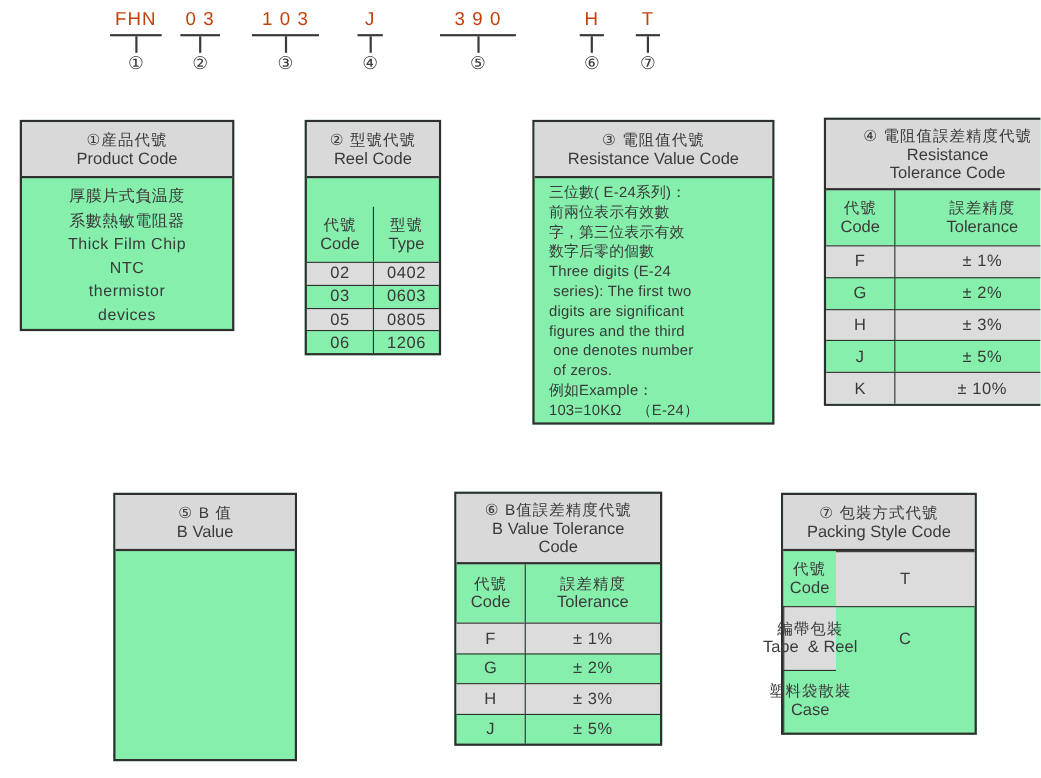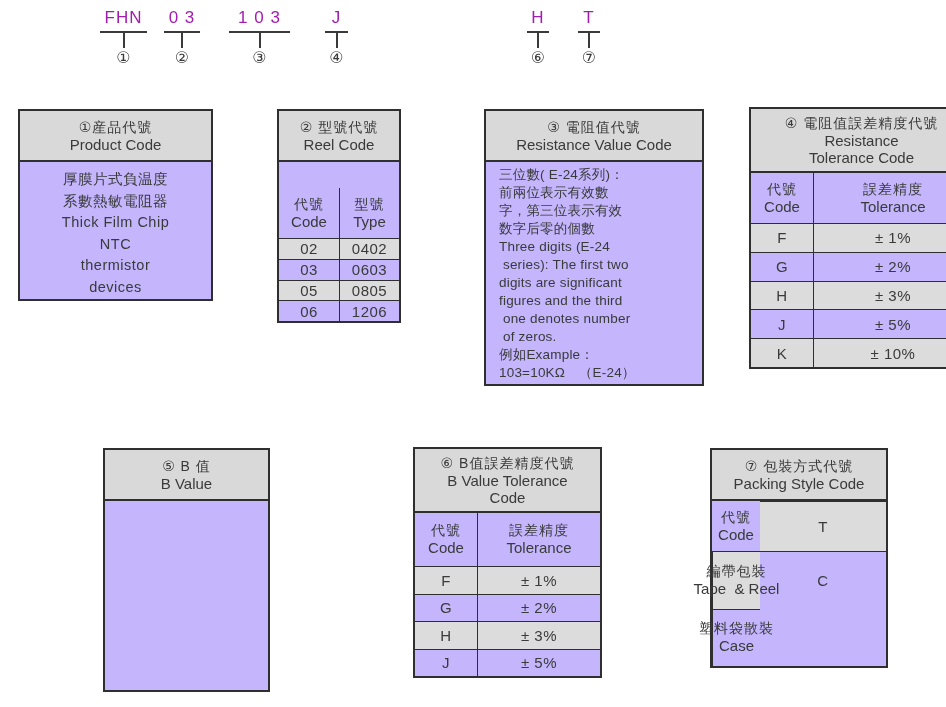--- a/index.html
+++ b/index.html
@@ -14,38 +14,38 @@
   }
 
   
   .pn-seg {
     position:absolute; top:8px;
     display:flex; flex-direction:column; align-items:center;
   }
   .pn-label {
     width:100%; text-align:center;
     font-size:17px; line-height:20px; letter-spacing:1px;
-    color:#a21caf;
+    color:#c2410c;
     border-bottom:2px solid #3a3a3a;
     padding-bottom:3px;
     white-space:pre;
   }
   .pn-tick { width:2px; height:15px; background:#3a3a3a; }
   .pn-marker {
     margin-top:1px;
     font-size:16px; line-height:17px;
     font-family:"DejaVu Sans",sans-serif;
     color:#3a3a3a;
   }
 
   
   .codebox {
     position:absolute;
     border:2px solid #2f2f2f;
-    background:#c4b5fd;
+    background:#86efac;
     display:flex; flex-direction:column;
   }
   .box-header {
     flex:0 0 auto;
     background:#d9d9d9;
     border-bottom:2px solid #2f2f2f;
     display:flex; flex-direction:column; justify-content:center; align-items:center;
     text-align:center;
     padding:7px 2px;
   }
@@ -106,20 +106,25 @@
   </div>
   <div class="pn-seg" style="left:229px;width:61px;">
     <div class="pn-label">1 0 3</div>
     <div class="pn-tick"></div>
     <div class="pn-marker">③</div>
   </div>
   <div class="pn-seg" style="left:325px;width:23px;">
     <div class="pn-label">J</div>
     <div class="pn-tick"></div>
     <div class="pn-marker">④</div>
+  </div>
+  <div class="pn-seg" style="left:400px;width:69px;">
+    <div class="pn-label">3 9 0</div>
+    <div class="pn-tick"></div>
+    <div class="pn-marker">⑤</div>
   </div>
   <div class="pn-seg" style="left:527px;width:22px;">
     <div class="pn-label">H</div>
     <div class="pn-tick"></div>
     <div class="pn-marker">⑥</div>
   </div>
   <div class="pn-seg" style="left:578px;width:22px;">
     <div class="pn-label">T</div>
     <div class="pn-tick"></div>
     <div class="pn-marker">⑦</div>

